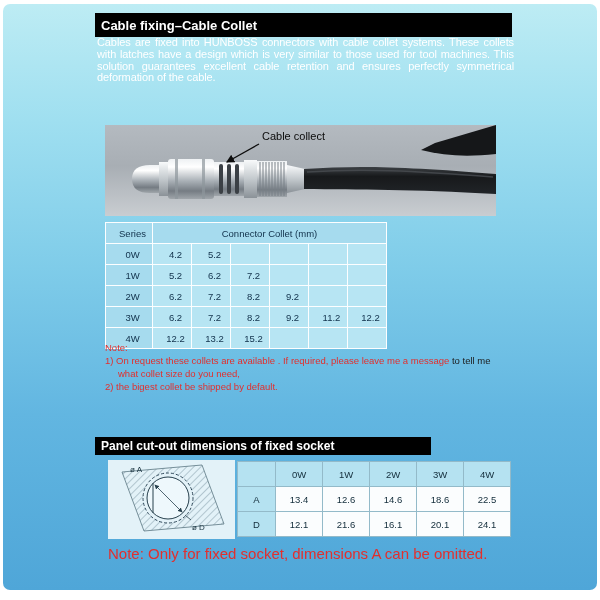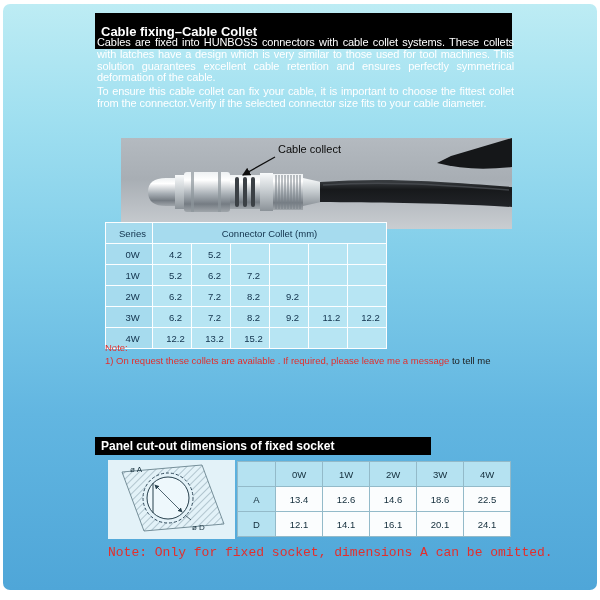--- a/index.html
+++ b/index.html
@@ -14,33 +14,32 @@
     position:absolute; left:3px; right:3px; top:4px; bottom:10px;
     border-radius:7px;
     background:linear-gradient(180deg,#bdecf4 0%,#9fdff0 20%,#7fcce9 45%,#62b6e1 70%,#4fa6d8 100%);
     overflow:hidden;
   }
   .banner {
     position:absolute; background:var(--banner-bg,#000);
     color:#fff; font-weight:bold;
     display:flex; align-items:center; padding-left:6px;
   }
-  .banner1 { left:92px; top:9px;   width:417px; height:36px; font-size:13px; }
+  .banner1 { left:92px; top:9px;   width:417px; height:24px; font-size:13px; }
   .banner2 { left:92px; top:433px; width:336px; height:18px; font-size:12px; }
   .para {
     position:absolute; left:94px; width:417px;
     color:#ffffff; font-size:11px; line-height:11.8px;
     text-align:justify; letter-spacing:-0.1px;
   }
   .para1 { top:33px; }
   .para2 { top:82px; }
   .photo {
-    position:absolute; left:102px; top:134px; width:391px; height:91px;
+    position:absolute; left:102px; top:121px; width:391px; height:91px;
     overflow:hidden;
-    margin-left:16px;
   }
   .photo svg { display:block; width:391px; height:91px; }
   .photo-label {
     position:absolute; left:157px; top:5px;
     font-size:11px; color:#0b0b0b;
   }
   table { border-collapse:collapse; table-layout:fixed; }
   .t1 { position:absolute; left:102px; top:218px; width:281px; }
   .t1 th, .t1 td {
     border:1px solid #fdfeff; height:21px;
@@ -62,34 +61,33 @@
   .drawing svg { display:block; }
   .t2 { position:absolute; left:234px; top:457px; width:274px; }
   .t2 th, .t2 td {
     border:1px solid #93bac9; height:25px;
     font-size:9.5px; font-weight:normal; color:#122c3a; text-align:center;
     background:#fbfdfe;
   }
   .t2 th, .t2 td.rowlabel { background:#b5e2f1; }
   .note2 {
     position:absolute; left:105px; top:541px;
-    font-size:13px; color:var(--accent-red,#e22f2d);font-family:Liberation Mono, monospace;
+    font-size:15px; color:var(--accent-red,#e22f2d);
   }
 </style>
 </head>
 <body>
 
 <div class="sheet">
 
   <div class="banner banner1">
     <span>Cable fixing–Cable Collet</span>
   </div>
 
   <p class="para para1">Cables are fixed into HUNBOSS connectors with cable collet systems. These collets with latches have a design which is very similar to those used for tool machines. This solution guarantees excellent cable retention and ensures perfectly symmetrical deformation of the cable.</p>
-  <p class="para para2">To ensure this cable collet can fix your cable,  it is important to choose the fittest collet from the connector.Verify if the selected connector size fits to your cable diameter.</p>
 
   <div class="photo">
     <svg viewBox="0 0 391 91" preserveAspectRatio="none">
       <defs>
         <linearGradient id="bgGrad" x1="0" y1="0" x2="0" y2="1">
           <stop offset="0" stop-color="#b4bac0"></stop>
             <stop offset="0.45" stop-color="#a8aeb4"></stop>
             <stop offset="1" stop-color="#c9cdd1"></stop>
         </linearGradient>
         <linearGradient id="metal" x1="0" y1="0" x2="0" y2="1">
@@ -194,20 +192,22 @@
       <td></td>
       <td></td>
       <td></td>
     </tr>
   </tbody>
     </table>
 
   <div class="note1">
     <div>Note:</div>
     <div><span>1)  On request these collets are available . If required, please leave me a message </span><span class="dark">to tell me</span></div>
+    <div class="indent">what collet size do you need,</div>
+    <div>2)  the bigest collet be shipped by default.</div>
   </div>
 
   <div class="banner banner2">
     <span>Panel cut-out dimensions of fixed socket</span>
   </div>
 
   <div class="drawing">
     <svg width="127" height="79" viewBox="0 0 127 79">
       <defs>
         <pattern id="hatch" width="5" height="5" patternUnits="userSpaceOnUse" patternTransform="rotate(45)">
@@ -251,21 +251,21 @@
       <td class="rowlabel">A</td>
       <td>13.4</td>
       <td>12.6</td>
       <td>14.6</td>
       <td>18.6</td>
       <td>22.5</td>
     </tr>
     <tr>
       <td class="rowlabel">D</td>
       <td>12.1</td>
-      <td>14.1</td>
+      <td>21.6</td>
       <td>16.1</td>
       <td>20.1</td>
       <td>24.1</td>
     </tr>
   </tbody>
     </table>
 
   <div class="note2">Note: Only for fixed socket, dimensions A can be omitted.</div>
 
 </div>

